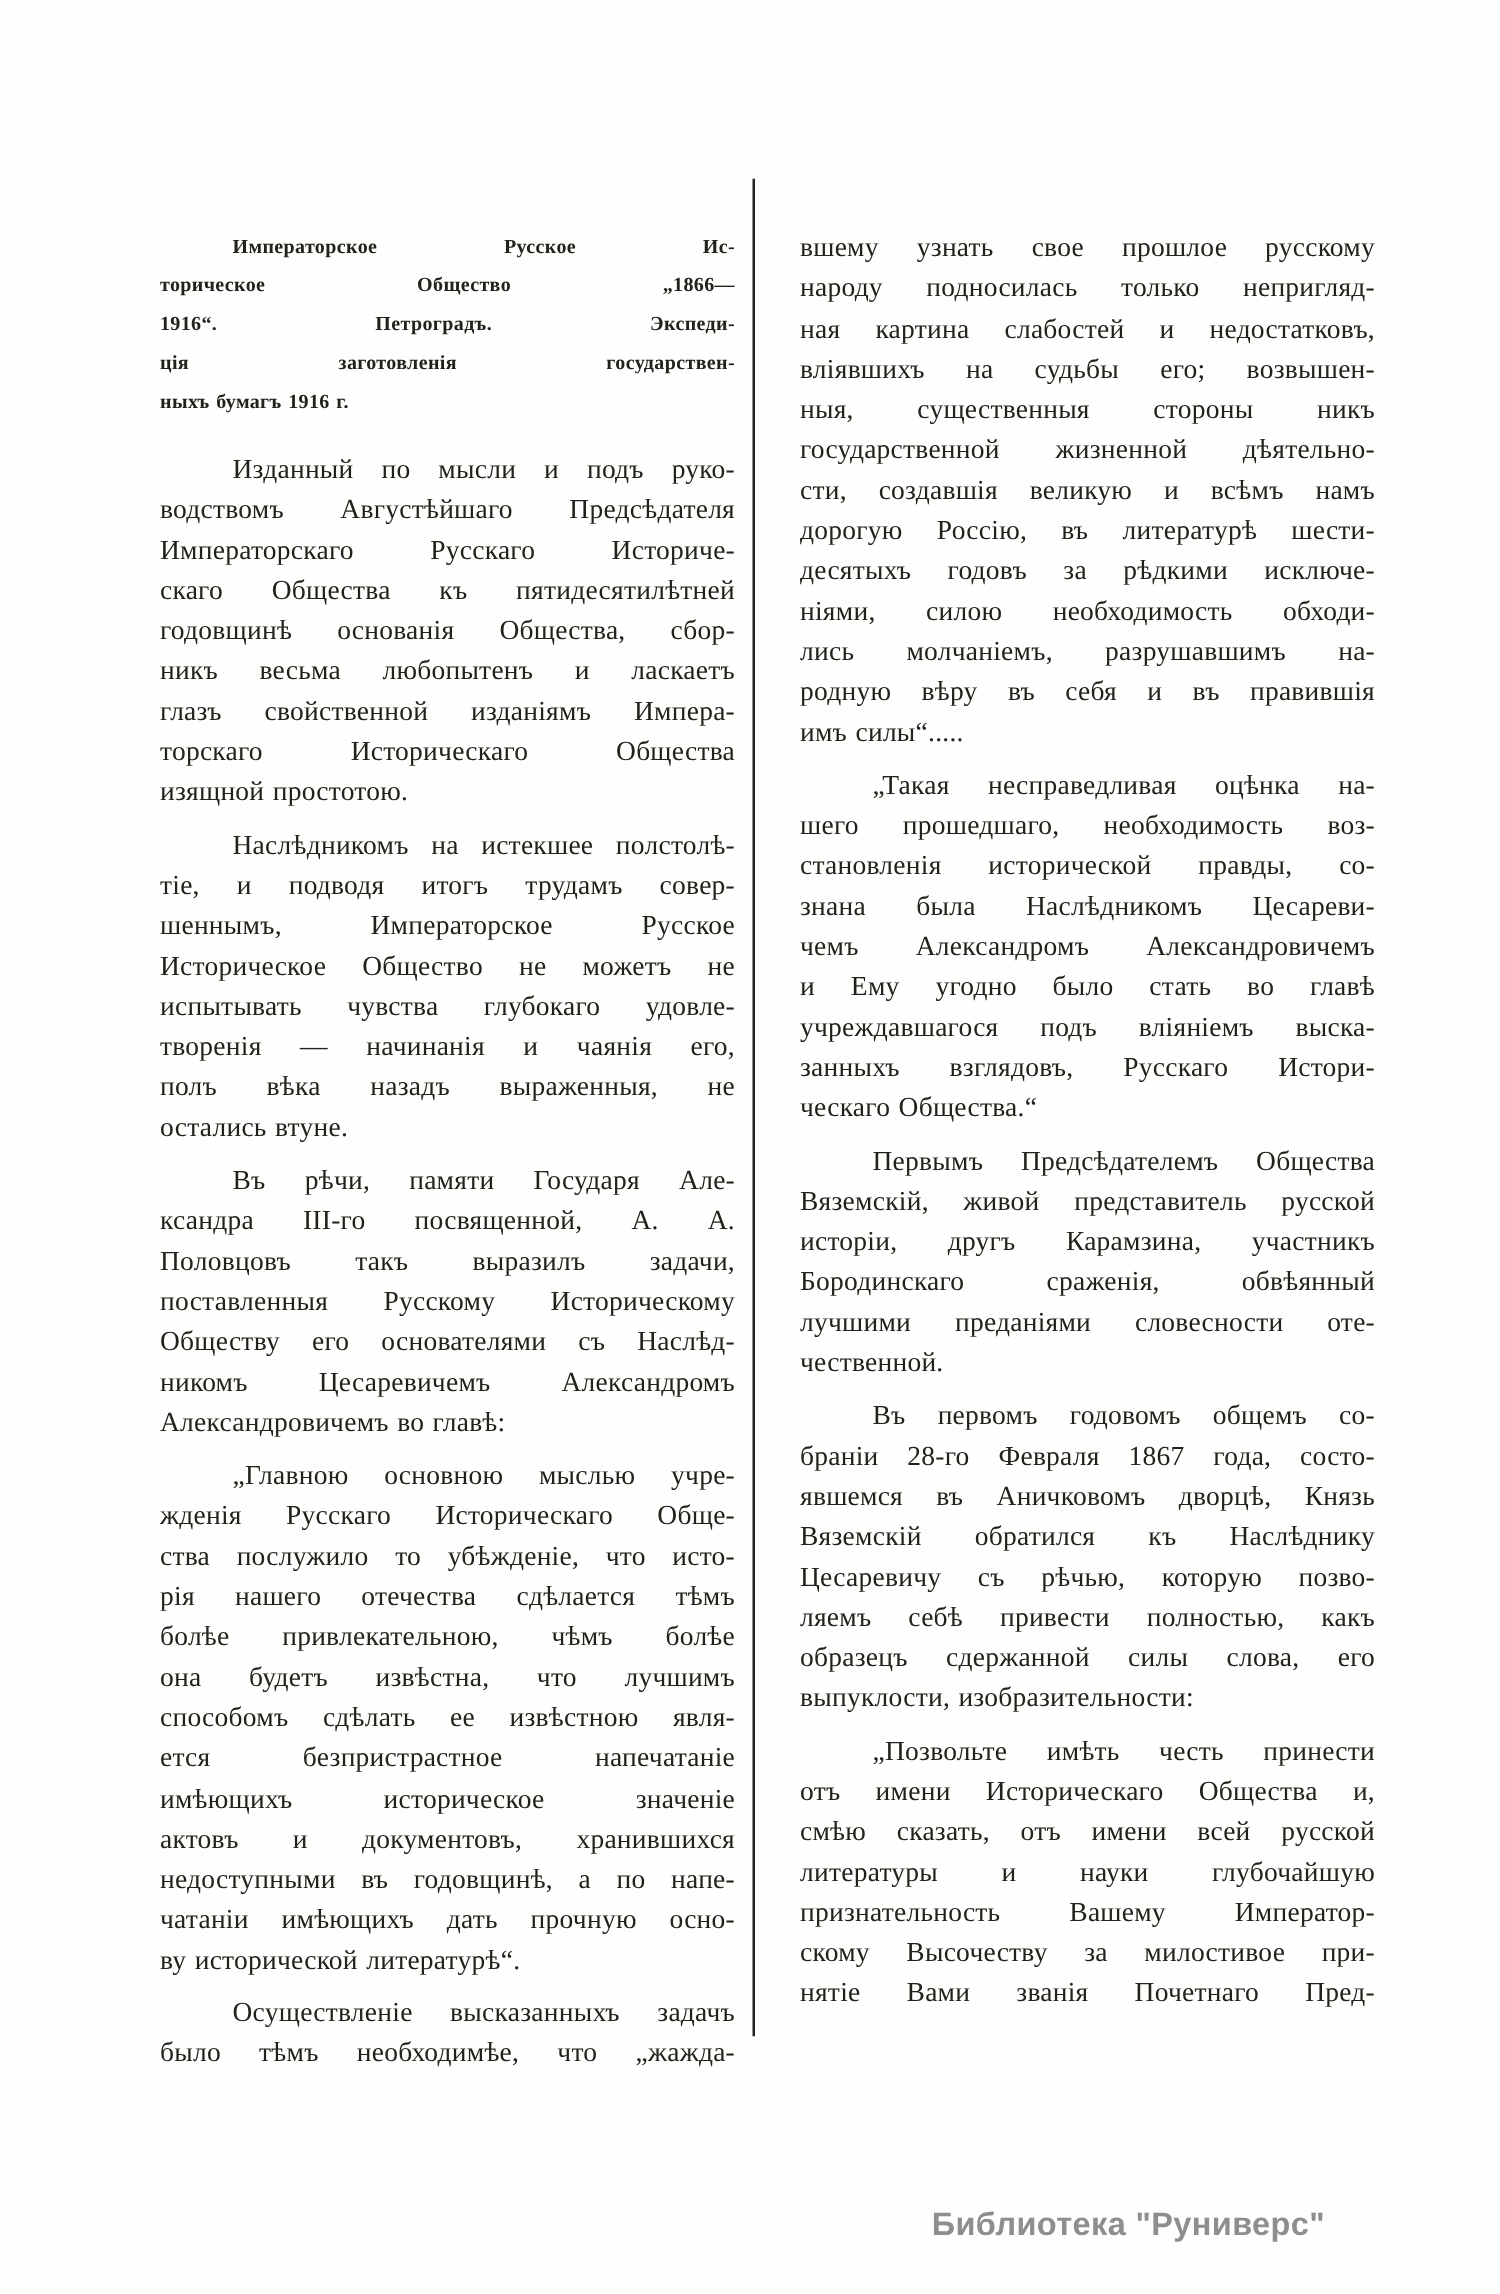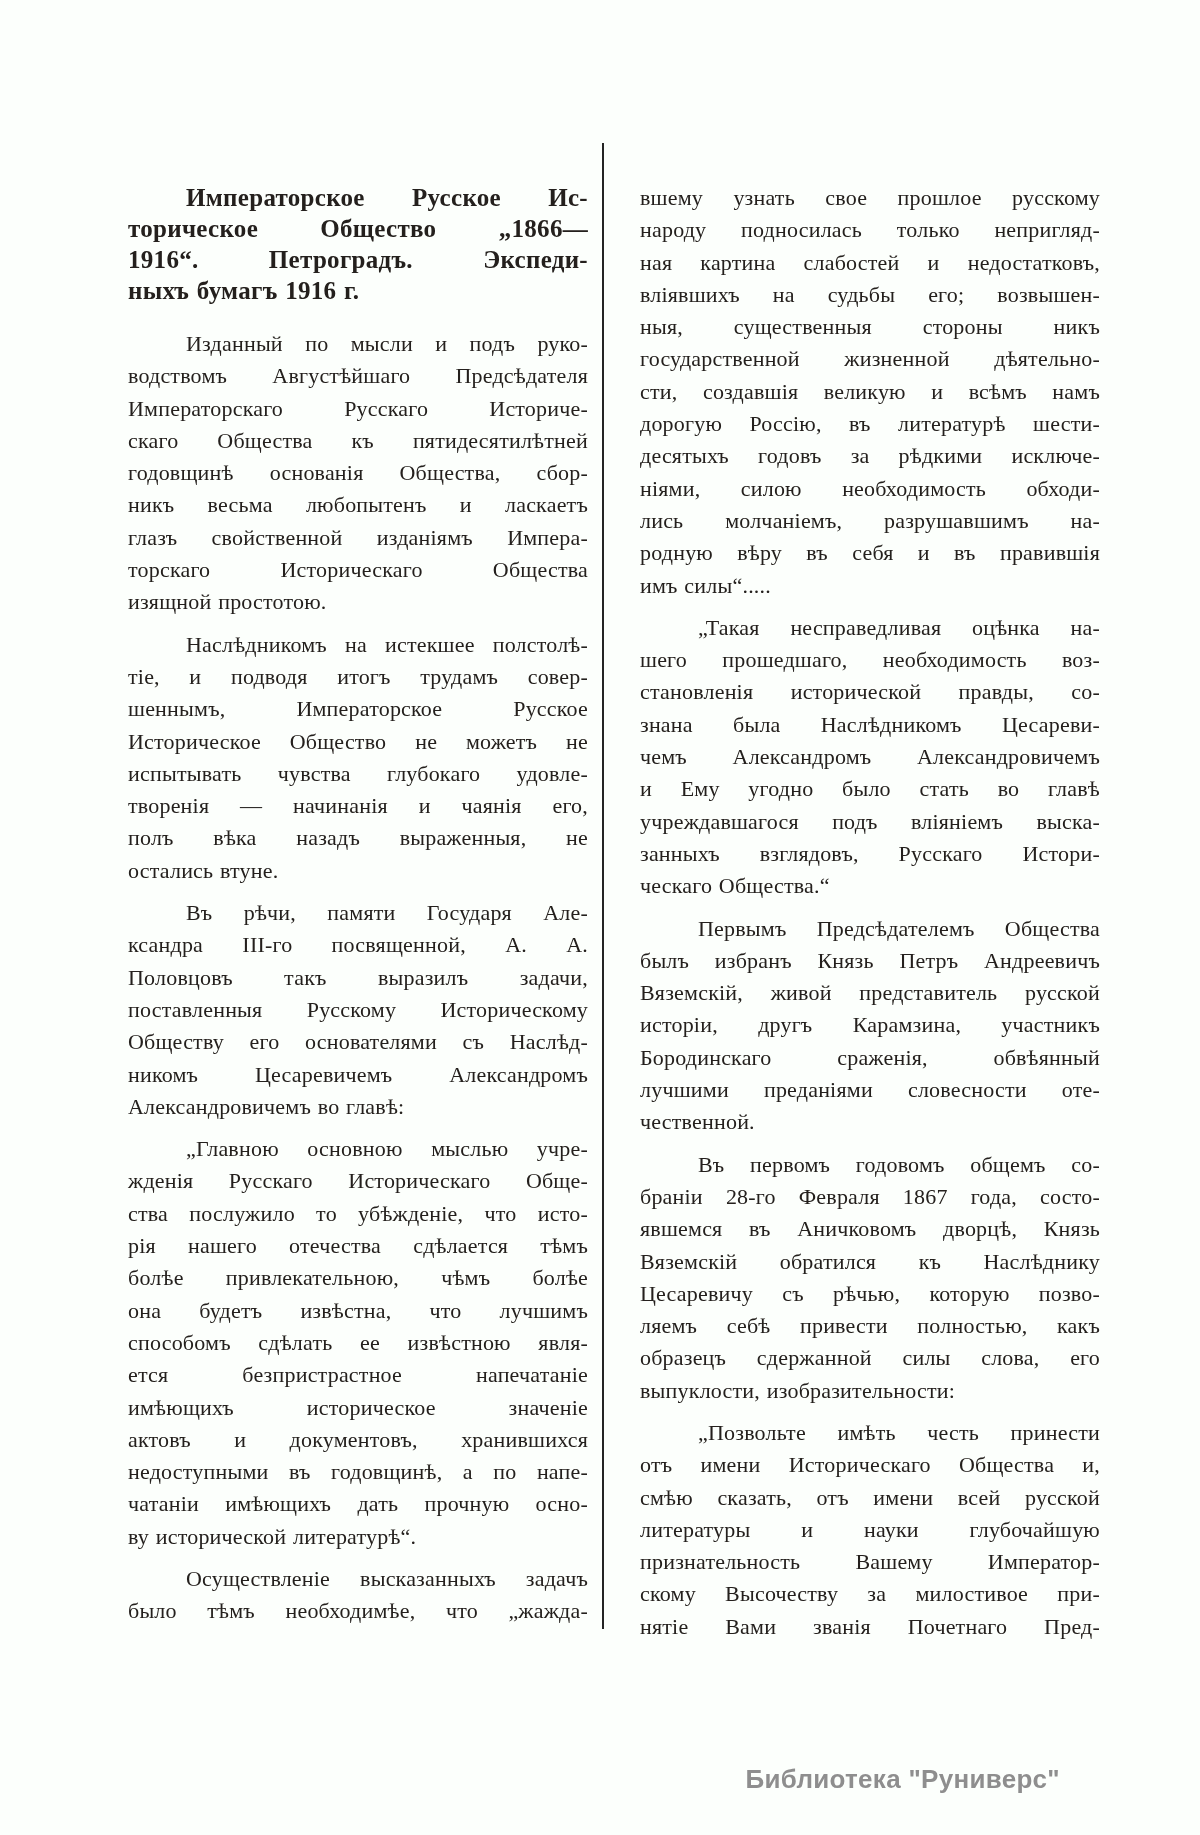--- a/index.html
+++ b/index.html
@@ -31,21 +31,21 @@
     height: 1486px;
     background: #242424;
   }
   .heading {
     margin: 0 0 22px 0;
     font-weight: bold;
     font-size: 24.5px;
   }
   .heading .line {
     line-height: 31px;
-    font-size: 25px;
+    font-size: 16px;
     letter-spacing: 0.3px;
   }
   .para {
     margin: 0 0 10px 0;
   }
   .line {
     font-size: 22px;
     line-height: 32.3px;
     letter-spacing: 0.2px;
     text-align: justify;
@@ -72,20 +72,21 @@
 </head>
 <body>
 
 <div class="page">
 
   <div class="col col-left">
     <div class="heading">
         <div class="line indent">Императорское Русское Ис-</div>
         <div class="line">торическое Общество „1866—</div>
         <div class="line">1916“. Петроградъ. Экспеди-</div>
+        <div class="line">ція заготовленія государствен-</div>
         <div class="line last">ныхъ бумагъ 1916 г.</div>
       </div>
     <div>
         <div class="para">
           <div class="line indent">Изданный по мысли и подъ руко-</div>
           <div class="line">водствомъ Августѣйшаго Предсѣдателя</div>
           <div class="line">Императорскаго Русскаго Историче-</div>
           <div class="line">скаго Общества къ пятидесятилѣтней</div>
           <div class="line">годовщинѣ основанія Общества, сбор-</div>
           <div class="line">никъ весьма любопытенъ и ласкаетъ</div>
@@ -159,21 +160,20 @@
           <div class="line">становленія исторической правды, со-</div>
           <div class="line">знана была Наслѣдникомъ Цесареви-</div>
           <div class="line">чемъ Александромъ Александровичемъ</div>
           <div class="line">и Ему угодно было стать во главѣ</div>
           <div class="line">учреждавшагося подъ вліяніемъ выска-</div>
           <div class="line">занныхъ взглядовъ, Русскаго Истори-</div>
           <div class="line last">ческаго Общества.“</div>
         </div>
         <div class="para">
           <div class="line indent">Первымъ Предсѣдателемъ Общества</div>
-          <div class="line">былъ избранъ Князь Петръ Андреевичъ</div>
           <div class="line">Вяземскій, живой представитель русской</div>
           <div class="line">исторіи, другъ Карамзина, участникъ</div>
           <div class="line">Бородинскаго сраженія, обвѣянный</div>
           <div class="line">лучшими преданіями словесности оте-</div>
           <div class="line last">чественной.</div>
         </div>
         <div class="para">
           <div class="line indent">Въ первомъ годовомъ общемъ со-</div>
           <div class="line">браніи 28-го Февраля 1867 года, состо-</div>
           <div class="line">явшемся въ Аничковомъ дворцѣ, Князь</div>

